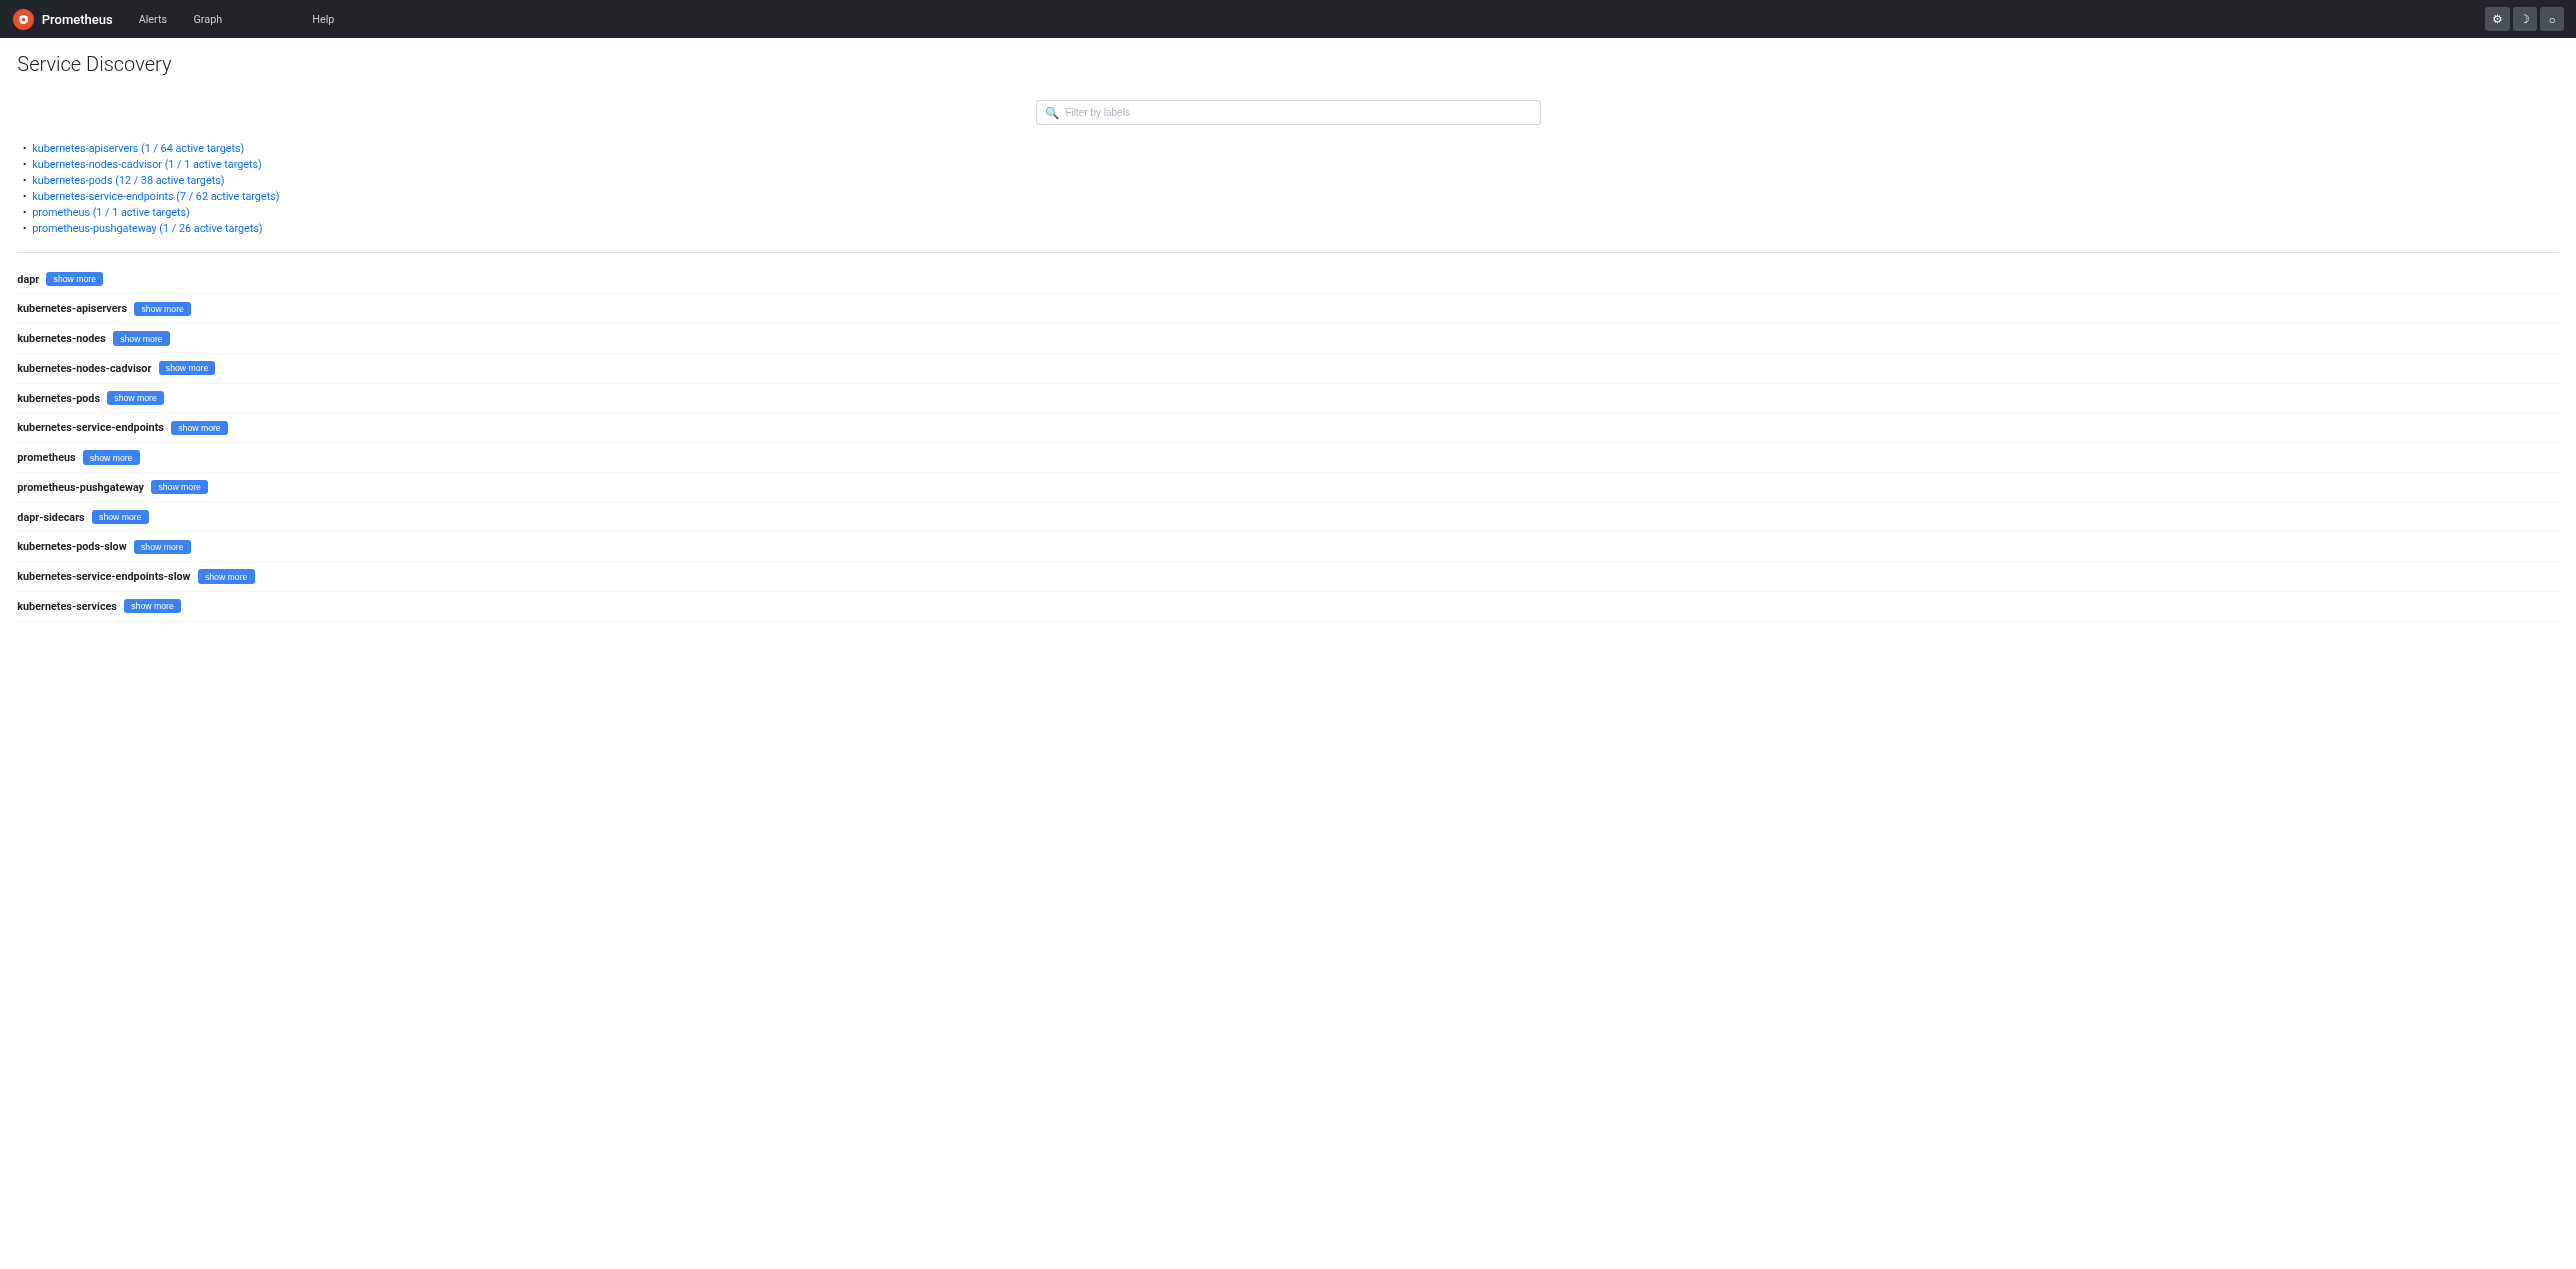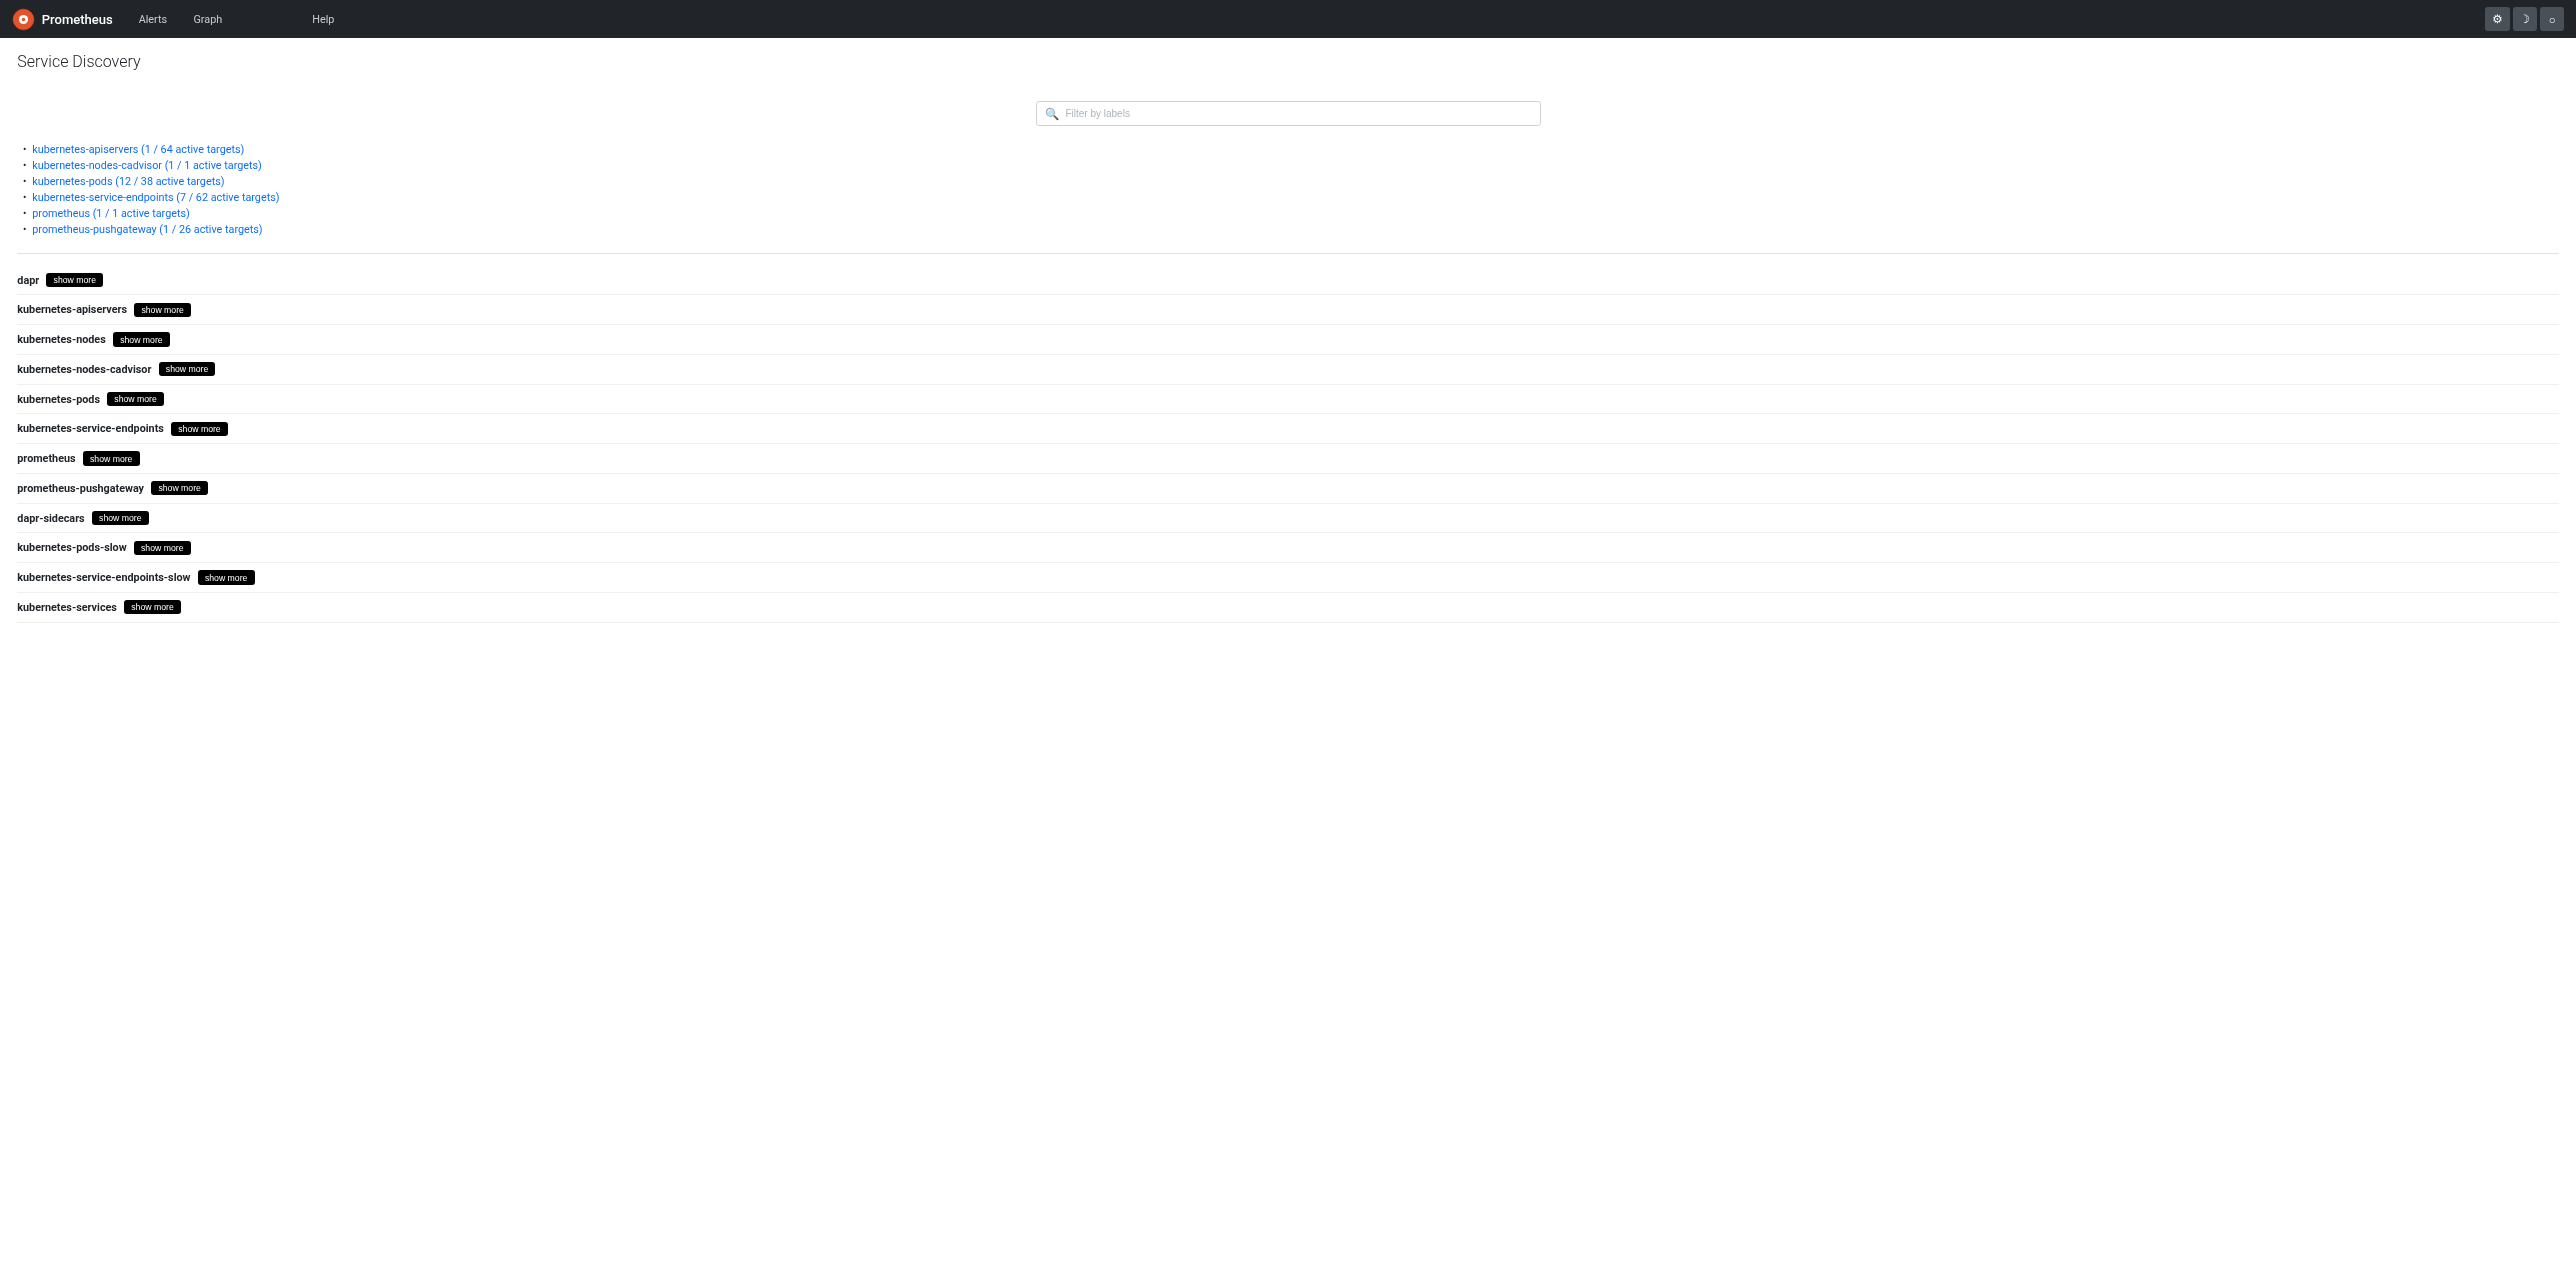--- a/index.html
+++ b/index.html
@@ -71,23 +71,23 @@
       display: flex;
       align-items: center;
       justify-content: center;
     }
 
     
     .main-content {
       padding: 14.4px 17.3px;
     }
     .page-title {
-      font-size: 16px;
+      font-size: 20px;
       font-weight: 300;
-      margin-bottom: 30px;
+      margin-bottom: 24px;
       color: #212529;
     }
 
     
     .search-container {
       display: flex;
       justify-content: center;
       margin-bottom: 17.3px;
     }
     .search-box {
@@ -149,21 +149,21 @@
       align-items: center;
       gap: 7.2px;
       border-bottom: 0.7px solid #f0f0f0;
     }
     .service-name {
       font-weight: 700;
       font-size: 10.8px;
       color: #212529;
     }
     .show-more-btn {
-      background-color: #000000;
+      background-color: #3b82f6;
       color: #fff;
       border: none;
       border-radius: 2.9px;
       padding: 2.2px 7.2px;
       font-size: 8.7px;
       cursor: pointer;
       white-space: nowrap;
     }
   </style>
 </head>

